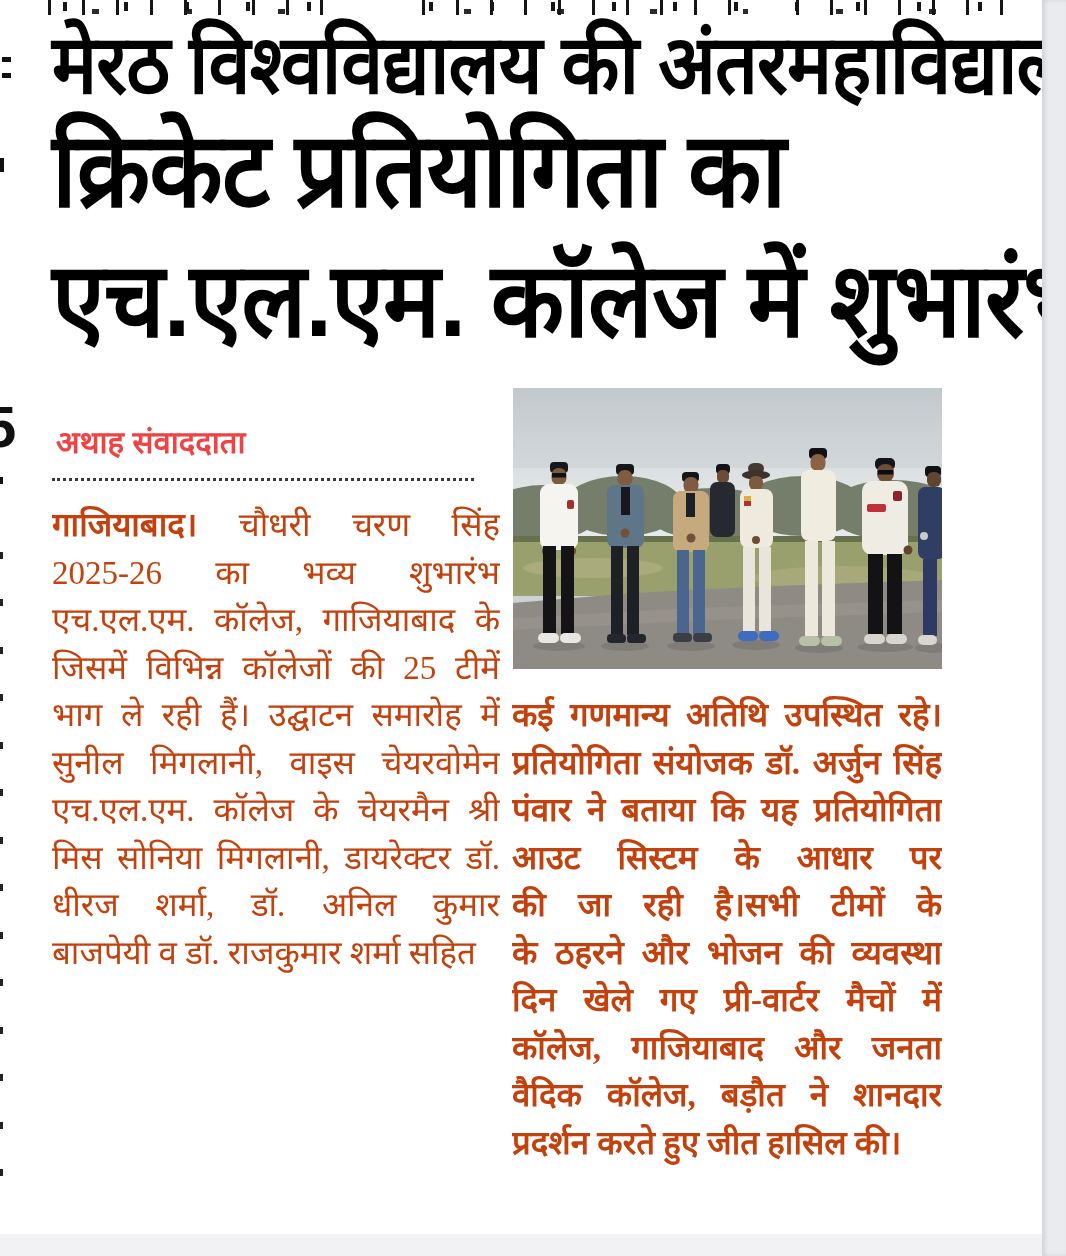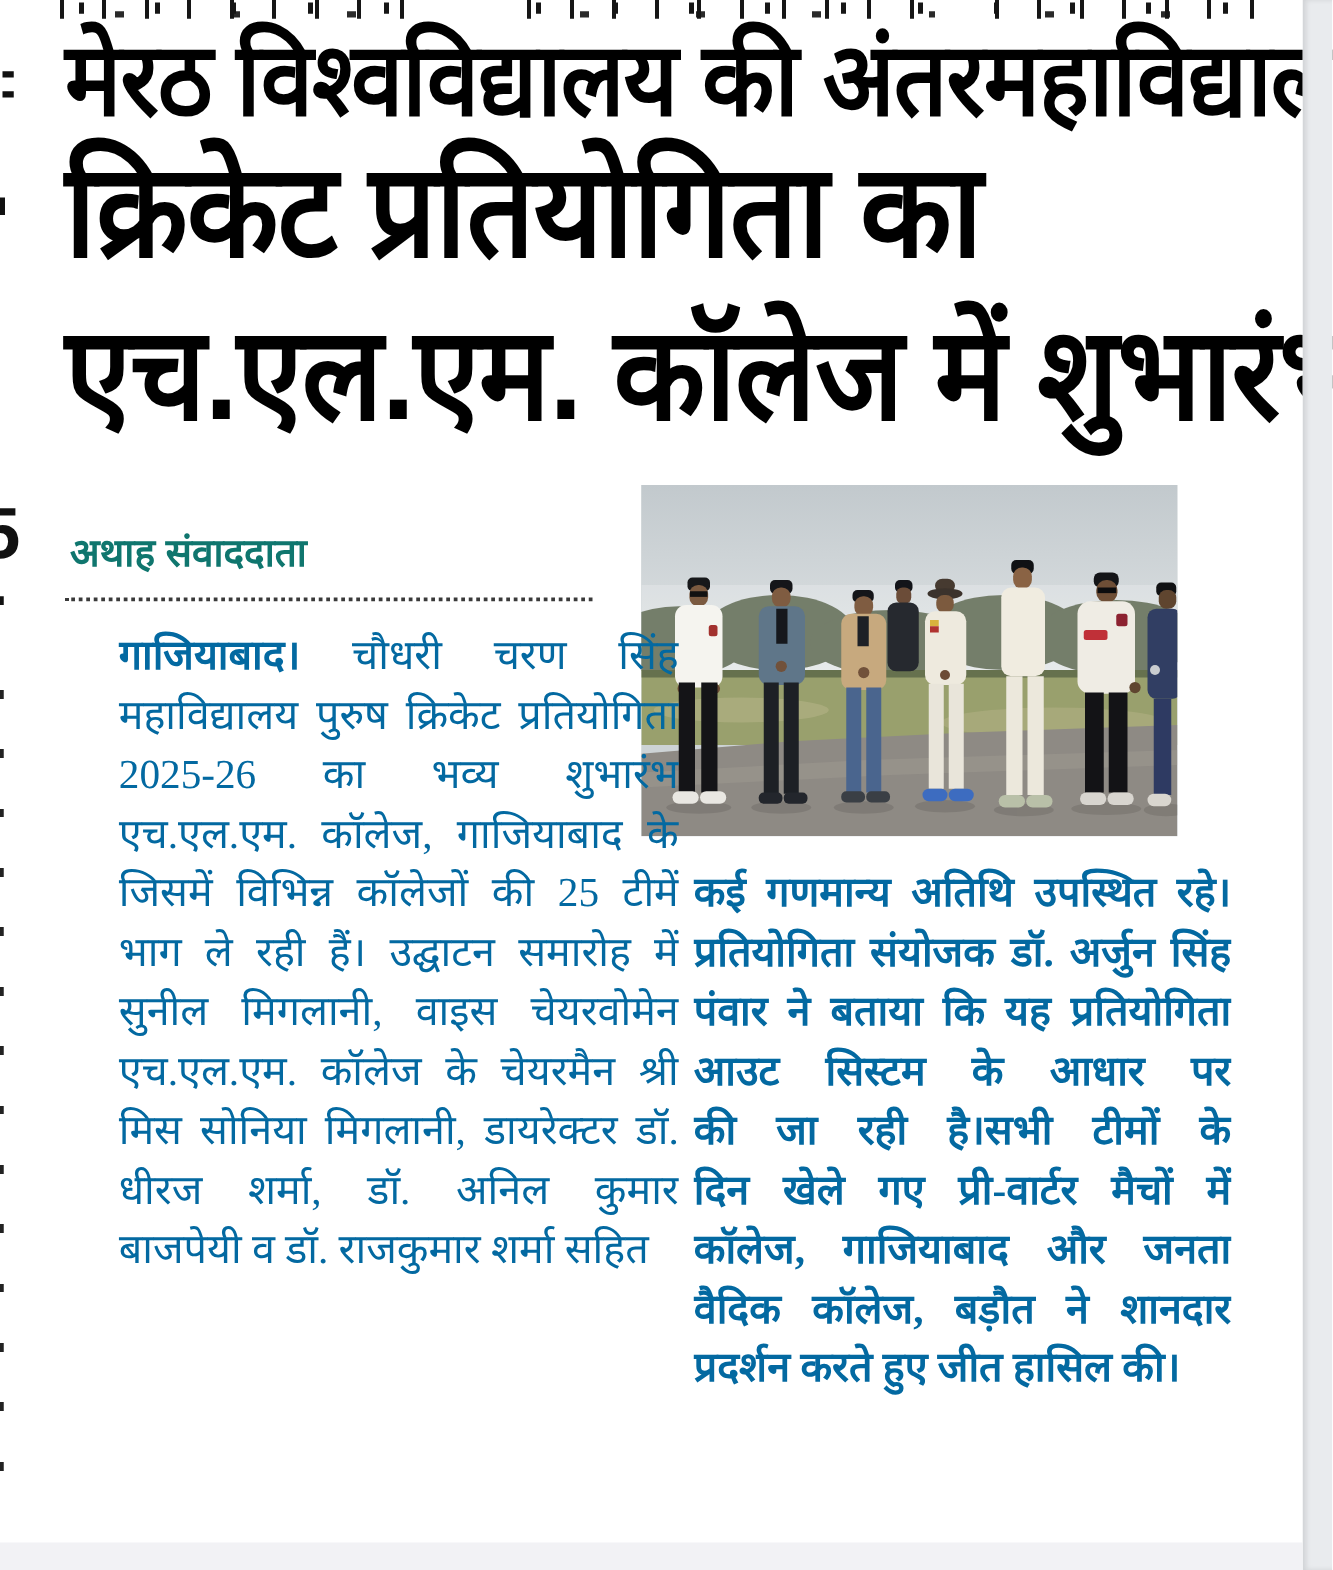--- a/index.html
+++ b/index.html
@@ -62,29 +62,29 @@
     letter-spacing:-1px;
   }
   .h1a{top:24px;font-size:82px;}
   .h1b{top:118px;font-size:104px;}
   .h1c{top:248px;font-size:104px;}
 
   
   .byline{
     position:absolute;left:56px;top:420px;
     font-family:"Liberation Sans",sans-serif;
-    font-weight:700;font-size:31px;color:#0f766e;
+    font-weight:700;font-size:31px;color:#ef4444;
   }
   .rule-dotted{
     position:absolute;left:52px;top:478px;width:422px;height:0;
     border-top:3px dotted #3a3a3a;
   }
 
   
-  .col{position:absolute;font-size:33px;color:#0369a1;margin-left:43px;}
+  .col{position:absolute;font-size:33px;color:#c2410c;}
   .col .tline{
     height:47.5px;line-height:47.5px;
     text-align:justify;text-align-last:justify;
     white-space:normal;overflow:hidden;
   }
   .col .tline.last{text-align-last:left;}
   .col-left{left:52px;top:502px;width:448px;}
   .col-right{left:512px;top:692px;width:430px;font-weight:bold;}
   .dateline{font-weight:700;}
 
@@ -245,38 +245,38 @@
         <rect x="405" y="99" width="27" height="72" rx="7" fill="#313e63"></rect>
         <circle cx="411" cy="148" r="4" fill="#c9cccf"></circle>
         <rect x="410" y="171" width="14" height="77" fill="#2e3a62"></rect>
         <rect x="405" y="247" width="19" height="10" rx="5" fill="#d9d6cf"></rect>
       </g>
     </svg>
   </div>
 
   <div class="col col-left">
       <div class="tline"><b class="dateline">गाजियाबाद।</b> चौधरी चरण सिंह</div>
-      <div class="tline">महाविद्यालय पुरुष क्रिकेट प्रतियोगिता</div>
       <div class="tline">2025-26 का भव्य शुभारंभ</div>
       <div class="tline">एच.एल.एम. कॉलेज, गाजियाबाद के</div>
       <div class="tline">जिसमें विभिन्न कॉलेजों की 25 टीमें</div>
       <div class="tline">भाग ले रही हैं। उद्घाटन समारोह में</div>
       <div class="tline">सुनील मिगलानी, वाइस चेयरवोमेन</div>
       <div class="tline">एच.एल.एम. कॉलेज के चेयरमैन श्री</div>
       <div class="tline">मिस सोनिया मिगलानी, डायरेक्टर डॉ.</div>
       <div class="tline">धीरज शर्मा, डॉ. अनिल कुमार</div>
       <div class="tline last">बाजपेयी व डॉ. राजकुमार शर्मा सहित</div>
     </div>
 
   <div class="col col-right">
       <div class="tline">कई गणमान्य अतिथि उपस्थित रहे।</div>
       <div class="tline">प्रतियोगिता संयोजक डॉ. अर्जुन सिंह</div>
       <div class="tline">पंवार ने बताया कि यह प्रतियोगिता नॉक</div>
       <div class="tline">आउट सिस्टम के आधार पर आयोजित</div>
       <div class="tline">की जा रही है।सभी टीमों के खिलाड़ियों</div>
+      <div class="tline">के ठहरने और भोजन की व्यवस्था</div>
       <div class="tline">दिन खेले गए प्री-वार्टर मैचों में जनहित</div>
       <div class="tline">कॉलेज, गाजियाबाद और जनता</div>
       <div class="tline">वैदिक कॉलेज, बड़ौत ने शानदार</div>
       <div class="tline last">प्रदर्शन करते हुए जीत हासिल की।</div>
     </div>
 
   <div class="viewer-edge-bottom"></div>
   <div class="viewer-edge-right"></div>
 </div>
 

